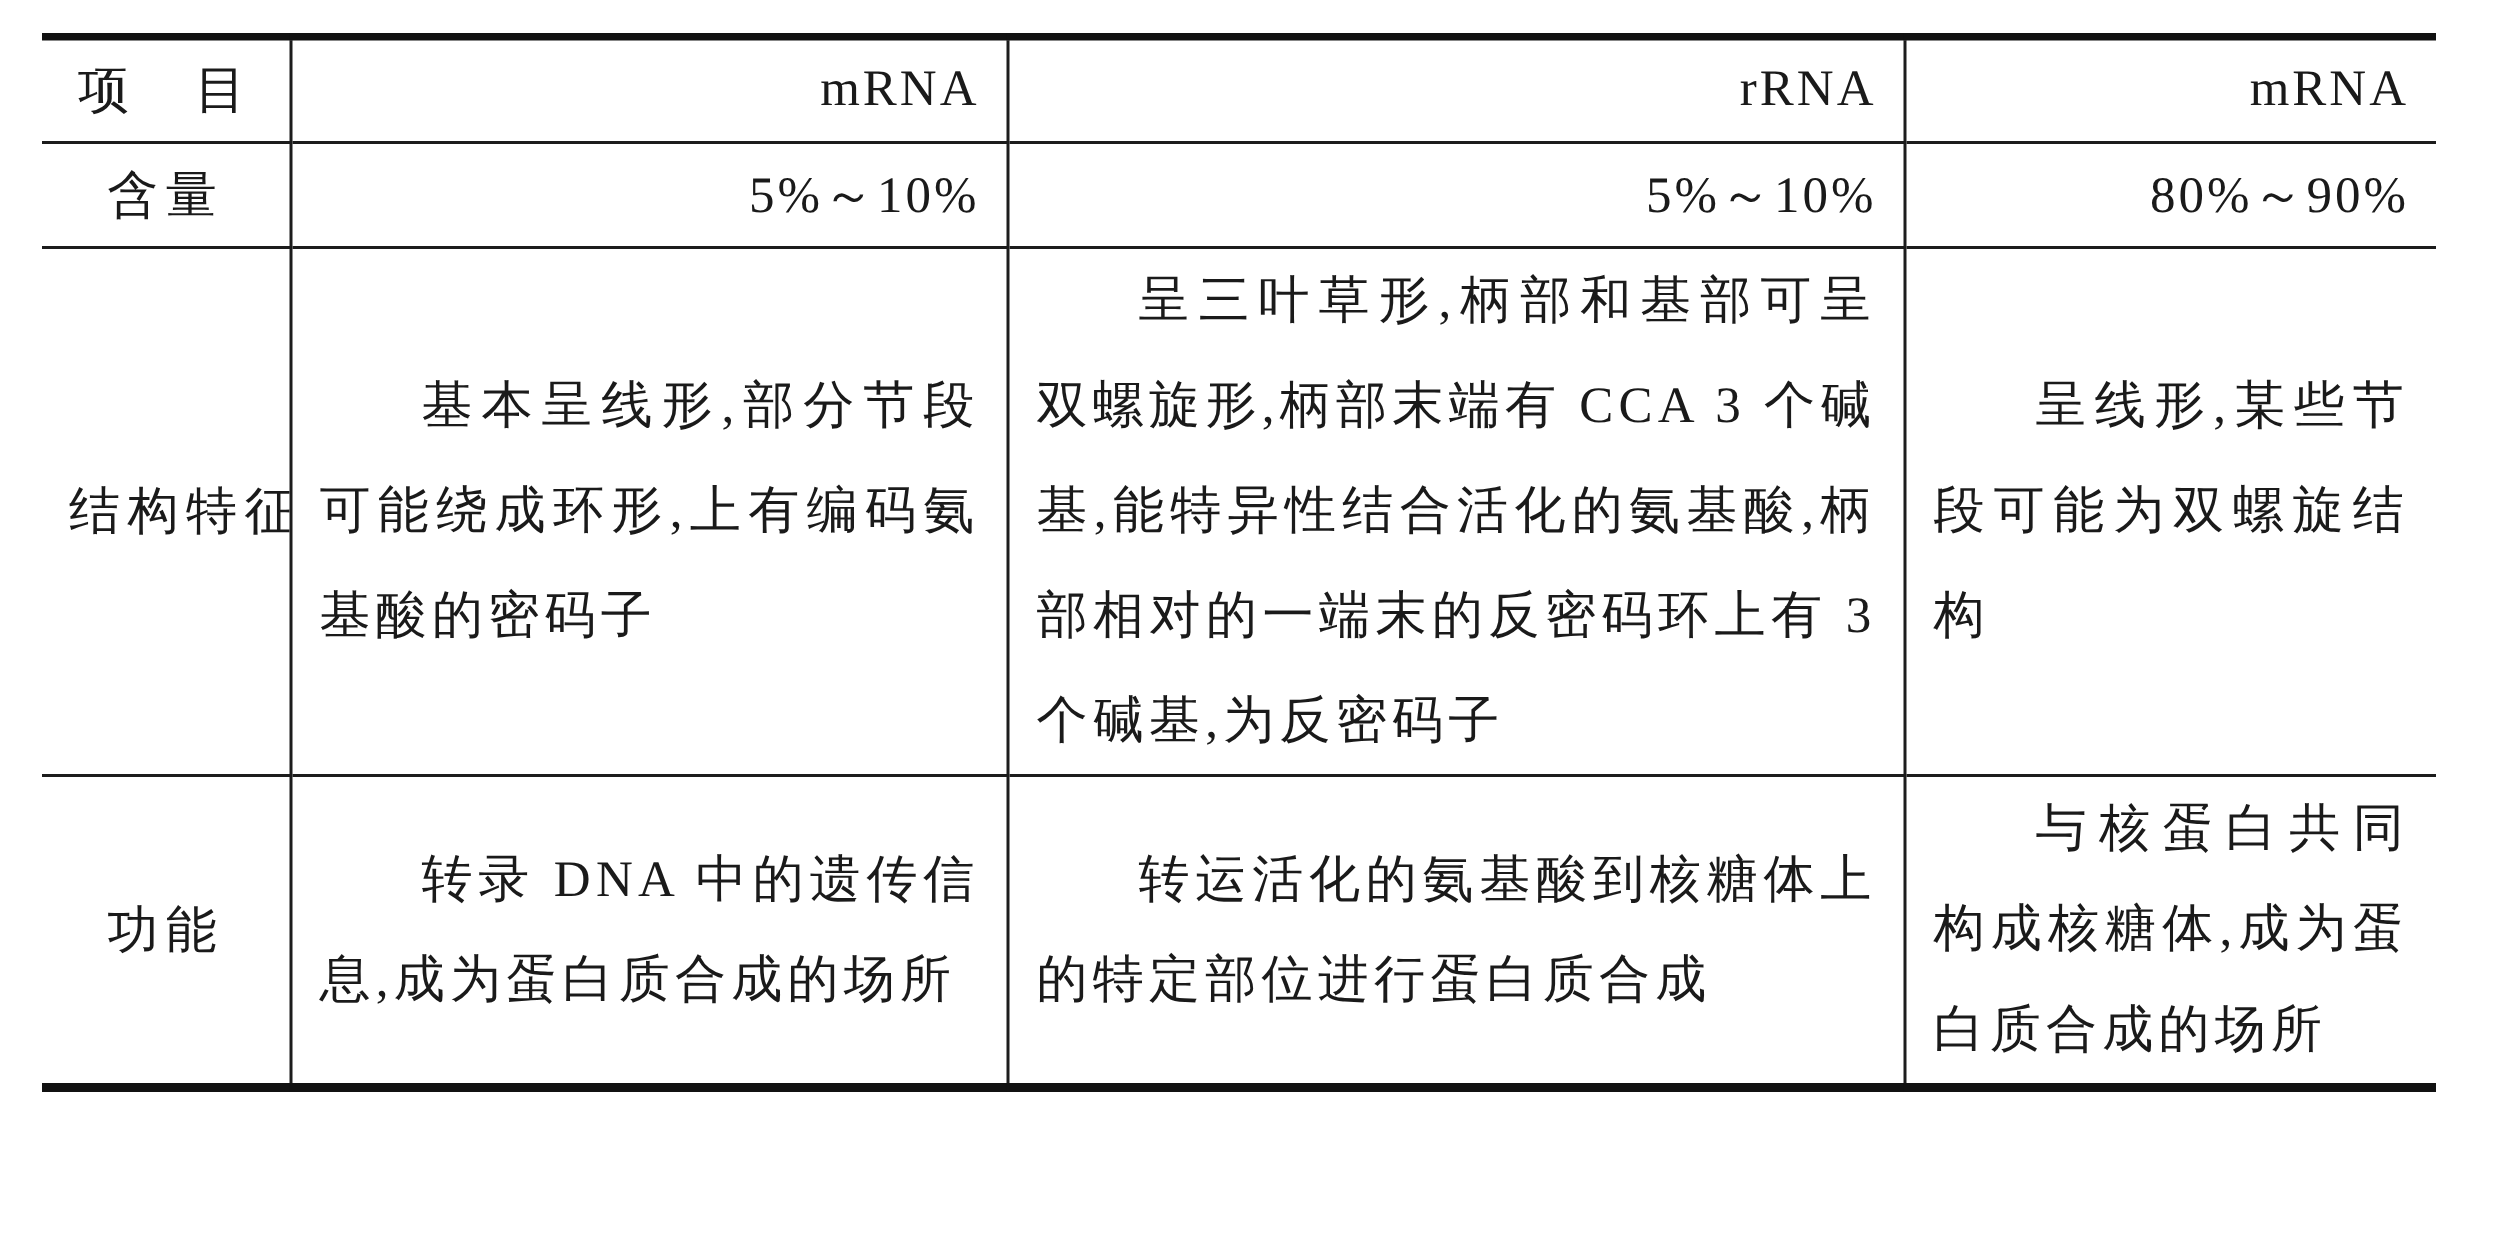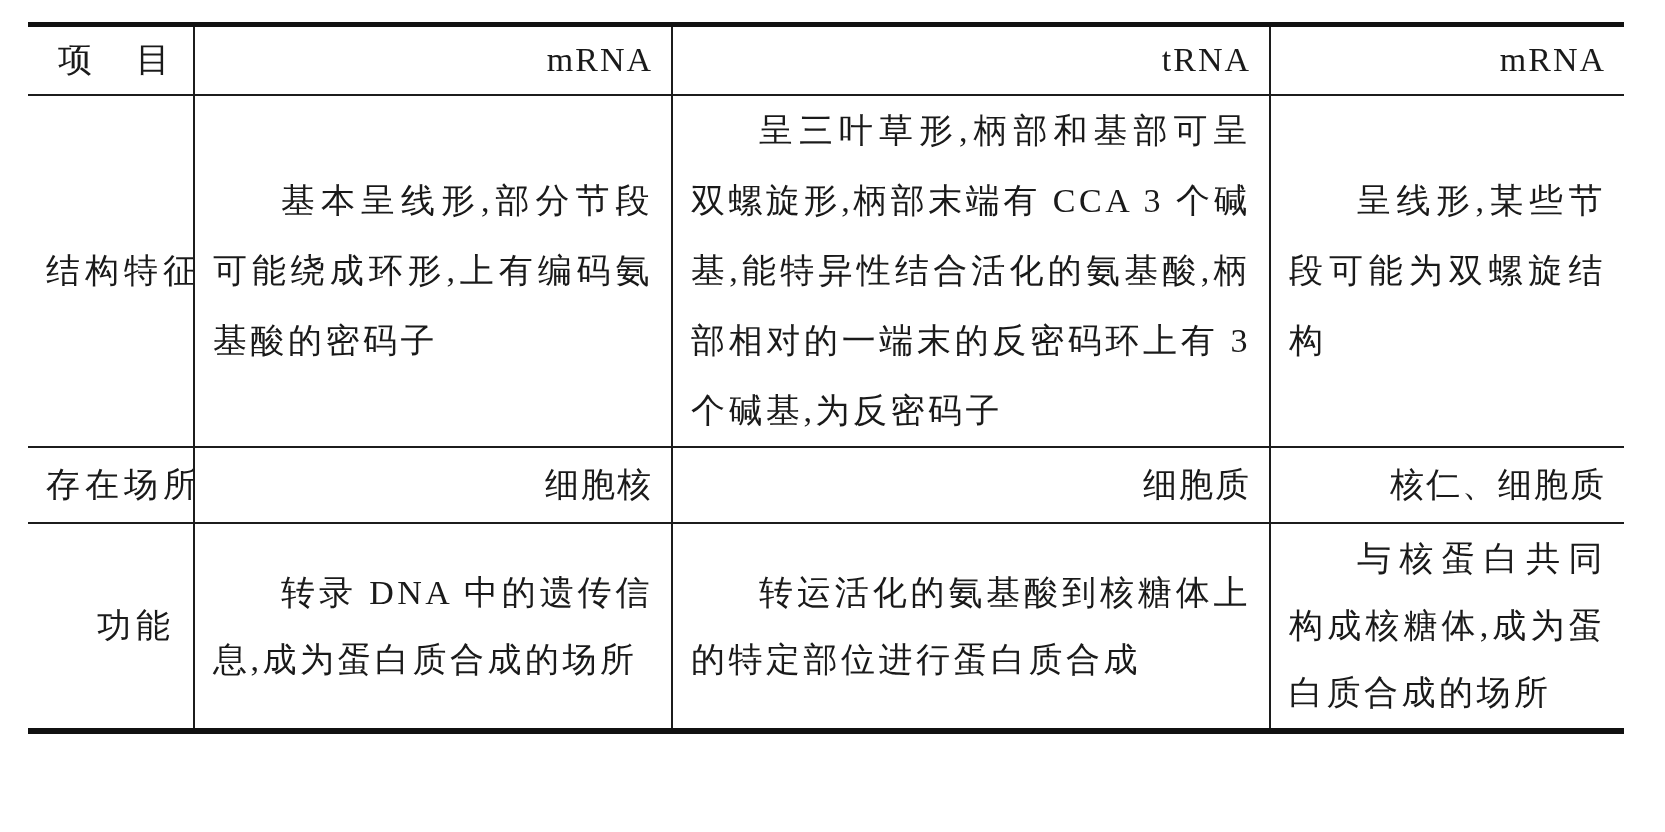--- a/index.html
+++ b/index.html
@@ -43,21 +43,21 @@
   table.rna-table td + td {
     border-left: 2px solid #1c1c1c;
   }
   tr.r-head     { height: 70px; }
   tr.r-content  { height: 70px; }
   tr.r-structure{ height: 352px; }
   tr.r-location { height: 76px; }
   tr.r-function { height: 208px; }
 
   td.label-cell {
-    text-align: right;
+    text-align: center;
     letter-spacing: 5px;
     padding: 0 4px;
     white-space: nowrap;
   }
   td.center-cell {
     text-align: right;
     letter-spacing: 2px;
   }
   td.justify-cell {
     text-align: justify;
@@ -78,34 +78,34 @@
     <colgroup>
       <col style="width:166px">
       <col style="width:478px">
       <col style="width:598px">
       <col style="width:354px">
     </colgroup>
     <tbody>
       <tr class="r-head">
         <td class="label-cell">项　目</td>
         <td class="center-cell">mRNA</td>
-        <td class="center-cell">tRNA</td>
+        <td class="center-cell">rRNA</td>
         <td class="center-cell">mRNA</td>
+      </tr>
+      <tr class="r-content">
+        <td class="label-cell">含量</td>
+        <td class="center-cell">5%～10%</td>
+        <td class="center-cell">5%～10%</td>
+        <td class="center-cell">80%～90%</td>
       </tr>
       <tr class="r-structure">
         <td class="label-cell">结构特征</td>
         <td class="justify-cell">基本呈线形,部分节段可能绕成环形,上有编码氨基酸的密码子</td>
         <td class="justify-cell">呈三叶草形,柄部和基部可呈双螺旋形,柄部末端有 CCA 3 个碱基,能特异性结合活化的氨基酸,柄部相对的一端末的反密码环上有 3 个碱基,为反密码子</td>
         <td class="justify-cell">呈线形,某些节段可能为双螺旋结构</td>
-      </tr>
-      <tr class="r-location">
-        <td class="label-cell">存在场所</td>
-        <td class="center-cell">细胞核</td>
-        <td class="center-cell">细胞质</td>
-        <td class="center-cell">核仁、细胞质</td>
       </tr>
       <tr class="r-function">
         <td class="label-cell">功能</td>
         <td class="justify-cell">转录 DNA 中的遗传信息,成为蛋白质合成的场所</td>
         <td class="justify-cell">转运活化的氨基酸到核糖体上的特定部位进行蛋白质合成</td>
         <td class="justify-cell">与核蛋白共同构成核糖体,成为蛋白质合成的场所</td>
       </tr>
     </tbody>
   </table>
 </div>

